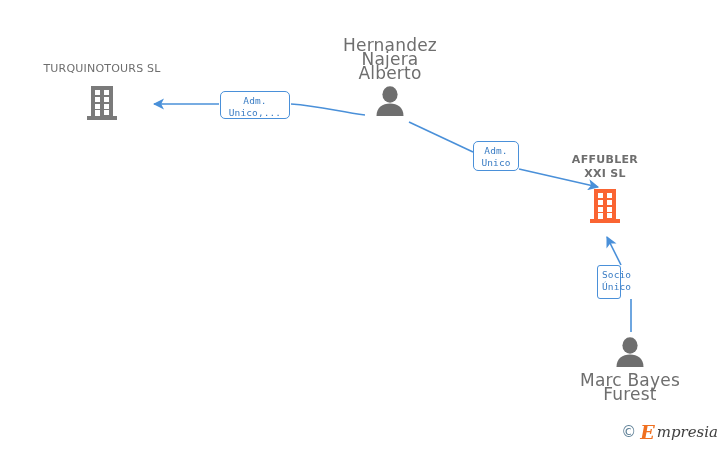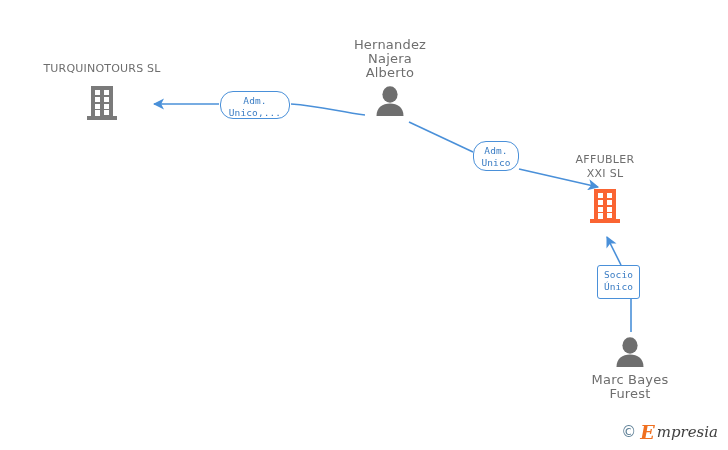--- a/index.html
+++ b/index.html
@@ -32,43 +32,43 @@
   }
 
   
   .node {
     position: absolute;
     text-align: center;
   }
   .node-label {
     color: #6e6e6e;
     font-family: "DejaVu Sans", sans-serif;
-    font-size: 13px;
+    font-size: 17px;
     line-height: 14px;
     white-space: pre-line;
     letter-spacing: 0.2px;
   }
   .node-label.company {
     font-size: 11px;
   }
   .node-label.company.highlight {
-    font-weight: normal;
+    font-weight: bold;
     color: #6e6e6e;
     letter-spacing: 0.3px;
   }
   .node-icon {
     display: block;
     margin: 0 auto;
   }
 
   
   .rel-box {
     position: absolute;
     border: 1px solid #4a90d9;
-    border-radius: 13px;
+    border-radius: 5px;
     background: #ffffff;
     color: #3b7dc4;
     font-family: "DejaVu Sans Mono", monospace;
     font-size: 9.5px;
     line-height: 12px;
     text-align: center;
     padding: 3px 4px;
     box-sizing: border-box;
     white-space: pre-line;
     letter-spacing: 0.1px;
@@ -200,21 +200,21 @@
     <div class="node-label" style="margin-top:6px;">Marc Bayes
 Furest</div>
   </div>
 
   <div class="rel-box" style="left:220px; top:91px; width:70px; height:28px;">Adm.
 Unico,...</div>
 
   <div class="rel-box" style="left:473px; top:141px; width:46px; height:30px;">Adm.
 Unico</div>
 
-  <div class="rel-box sharp" style="left:597px; top:265px; width:43px; height:34px;">Socio
+  <div class="rel-box sharp" style="left:597px; top:265px; width:24px; height:34px;">Socio
 Único</div>
 
   <div id="watermark">
     <span class="wm-c">©</span>
     <span class="wm-e">E</span>
     <span class="wm-text">mpresia</span>
   </div>
 
 </div>
 

